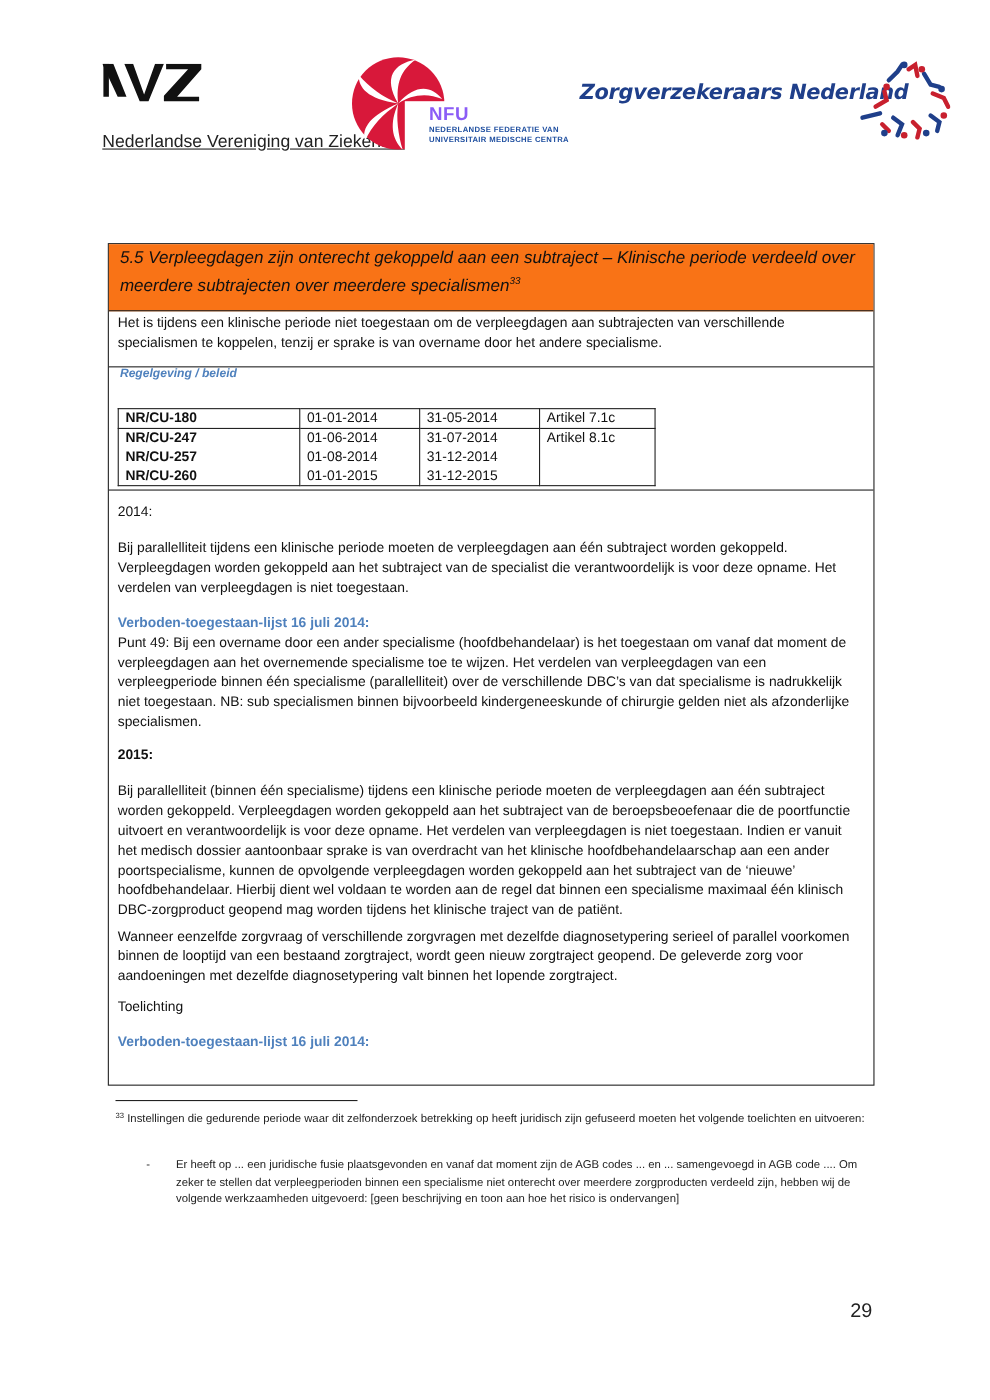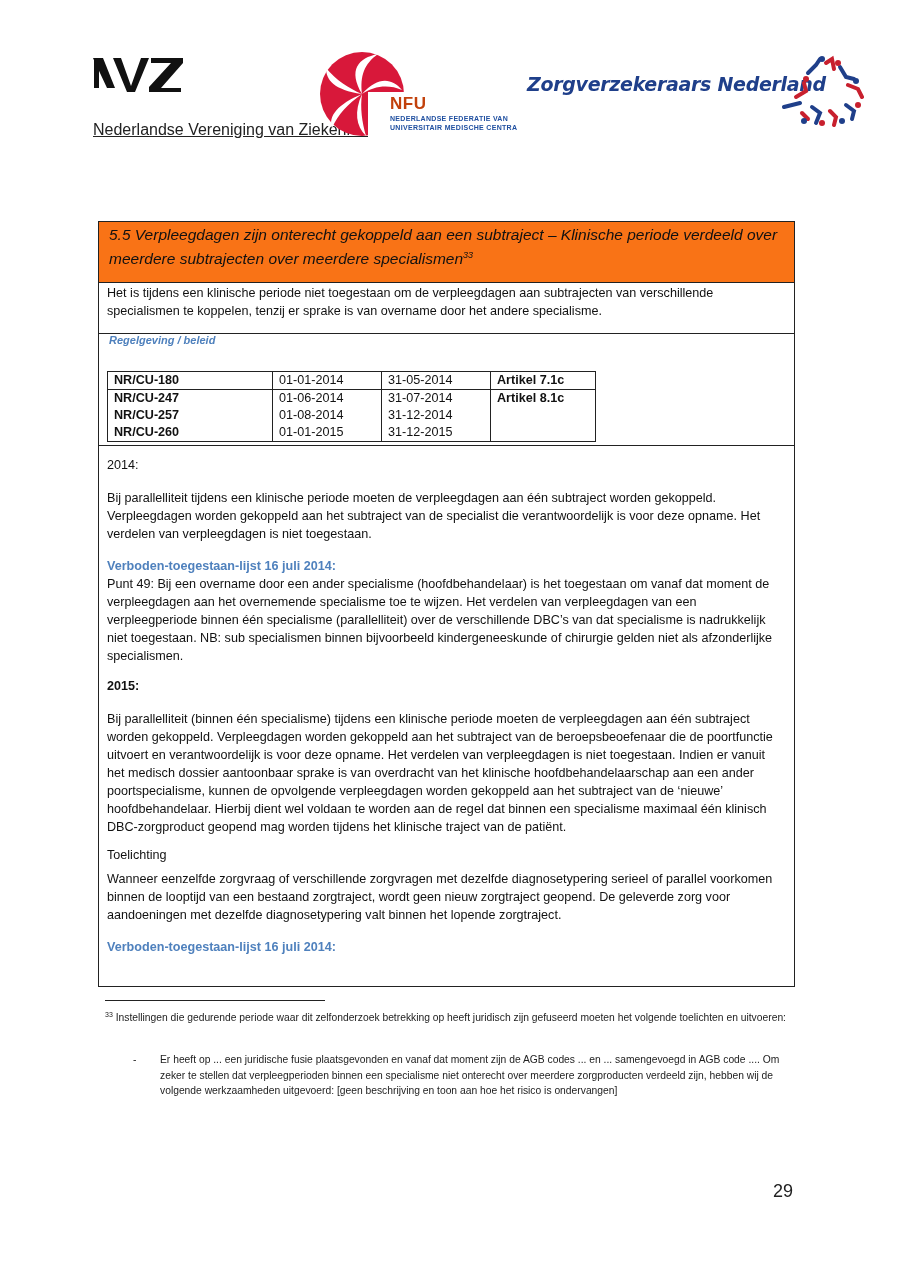--- a/index.html
+++ b/index.html
@@ -4,39 +4,39 @@
 <style>
   html, body { margin:0; padding:0; background:#ffffff; }
   body { width:900px; height:1273px; position:relative; font-family:"Liberation Sans", sans-serif; color:#111; overflow:hidden; }
   .abs { position:absolute; }
 
   
   .nvz-logo { left:93px; top:58px; width:92px; height:36px; }
   .nvz-caption { left:93px; top:121px; font-size:16px; color:#222; letter-spacing:0;text-decoration:underline; }
   .nfu-logo { left:318px; top:50px; width:200px; height:92px; }
   .nfu-swirl { left:0; top:0; width:88px; height:88px; }
-  .nfu-text { left:72px; top:44px; font-weight:bold; color:#c2410c; font-size:17px; letter-spacing:0.5px; }
+  .nfu-text { left:72px; top:44px; font-weight:bold; color:#8b5cf6; font-size:17px; letter-spacing:0.5px; }
   .nfu-sub1 { left:72px; top:65px; font-size:7px; font-weight:bold; color:#1f4fa0; letter-spacing:0.3px; white-space:nowrap; }
   .nfu-sub2 { left:72px; top:74px; font-size:7px; font-weight:bold; color:#1f4fa0; letter-spacing:0.3px; white-space:nowrap; }
   .zn-text { left:527px; top:73px; font-size:19px; color:#1f3f8a; font-style:italic; font-weight:bold; white-space:nowrap; font-family:"DejaVu Sans", sans-serif; letter-spacing:-0.3px; }
   .zn-logo { left:782px; top:55px; width:82px; height:72px; }
 
   
   .box { left:98px; top:221px; width:697px; height:766px; border:1.5px solid #222; box-sizing:border-box; }
   .title-cell { position:absolute; left:0; top:0; width:100%; height:61px; background:#f97316; border-bottom:1.5px solid #222; box-sizing:border-box; padding:2px 10px; }
   .title-text { font-size:15.5px; font-style:italic; line-height:21px; color:#111; }
   .title-text sup { font-size:9px; }
   .intro-cell { position:absolute; left:0; top:61px; width:100%; height:51px; border-bottom:1.5px solid #222; box-sizing:border-box; padding:0 8px; font-size:12.6px; line-height:18px; padding-top:1px; }
   .reg-cell { position:absolute; left:0; top:112px; width:100%; height:112px; border-bottom:1.5px solid #222; box-sizing:border-box; }
   .reg-heading { position:absolute; left:10px; top:0px; font-size:11px; font-weight:bold; font-style:italic; color:#4f81bd; }
   .reg-table { position:absolute; left:8px; top:37px; border-collapse:collapse; font-size:12.6px; }
   .reg-table td { border:1.5px solid #222; padding:0 6px; vertical-align:top; line-height:17px; }
   .reg-table td.code { font-weight:bold; width:152px; }
   .reg-table td.date { width:96px; }
-  .reg-table td.art { font-weight:bold; width:92px; }
+  .reg-table td.art { font-weight:normal; width:92px; }
   .reg-table .stack div { height:17px; }
 
   .body-cell { position:absolute; left:0; top:224px; width:100%; padding:0 8px; box-sizing:border-box; font-size:12.6px; line-height:18px; }
   .body-cell p { margin:0; }
   .sub-heading { color:#4f81bd; font-weight:bold; }
 
   
   .fn-rule { left:105px; top:1000px; width:220px; height:1px; background:#222; }
   .fn-text { left:105px; top:1007px; width:690px; font-size:10.3px; line-height:15.5px; color:#222; }
   .fn-text sup { font-size:7px; }
@@ -139,22 +139,22 @@
       </table>
   </div>
 
   <div class="body-cell">
     <p style="margin-top:10px;">2014:</p>
     <p style="margin-top:15px;">Bij parallelliteit tijdens een klinische periode moeten de verpleegdagen aan één subtraject worden gekoppeld. Verpleegdagen worden gekoppeld aan het subtraject van de specialist die verantwoordelijk is voor deze opname. Het verdelen van verpleegdagen is niet toegestaan.</p>
     <p style="margin-top:14px;" class="sub-heading">Verboden-toegestaan-lijst 16 juli 2014:</p>
     <p>Punt 49: Bij een overname door een ander specialisme (hoofdbehandelaar) is het toegestaan om vanaf dat moment de verpleegdagen aan het overnemende specialisme toe te wijzen. Het verdelen van verpleegdagen van een verpleegperiode binnen één specialisme (parallelliteit) over de verschillende DBC’s van dat specialisme is nadrukkelijk niet toegestaan. NB: sub specialismen binnen bijvoorbeeld kindergeneeskunde of chirurgie gelden niet als afzonderlijke specialismen.</p>
     <p style="margin-top:12px;font-weight:bold;">2015:</p>
     <p style="margin-top:15px;">Bij parallelliteit (binnen één specialisme) tijdens een klinische periode moeten de verpleegdagen aan één subtraject worden gekoppeld. Verpleegdagen worden gekoppeld aan het subtraject van de beroepsbeoefenaar die de poortfunctie uitvoert en verantwoordelijk is voor deze opname. Het verdelen van verpleegdagen is niet toegestaan. Indien er vanuit het medisch dossier aantoonbaar sprake is van overdracht van het klinische hoofdbehandelaarschap aan een ander poortspecialisme, kunnen de opvolgende verpleegdagen worden gekoppeld aan het subtraject van de ‘nieuwe’ hoofdbehandelaar. Hierbij dient wel voldaan te worden aan de regel dat binnen een specialisme maximaal één klinisch DBC-zorgproduct geopend mag worden tijdens het klinische traject van de patiënt.</p>
+    <p style="margin-top:6px;">Wanneer eenzelfde zorgvraag of verschillende zorgvragen met dezelfde diagnosetypering serieel of parallel voorkomen binnen de looptijd van een bestaand zorgtraject, wordt geen nieuw zorgtraject geopend. De geleverde zorg voor aandoeningen met dezelfde diagnosetypering valt binnen het lopende zorgtraject.</p>
     <p style="margin-top:10px;">Toelichting</p>
-    <p style="margin-top:6px;">Wanneer eenzelfde zorgvraag of verschillende zorgvragen met dezelfde diagnosetypering serieel of parallel voorkomen binnen de looptijd van een bestaand zorgtraject, wordt geen nieuw zorgtraject geopend. De geleverde zorg voor aandoeningen met dezelfde diagnosetypering valt binnen het lopende zorgtraject.</p>
     <p style="margin-top:14px;" class="sub-heading">Verboden-toegestaan-lijst 16 juli 2014:</p>
   </div>
 </div>
 
 <div class="abs fn-rule"></div>
 <div class="abs fn-text"><sup>33</sup><span> Instellingen die gedurende periode waar dit zelfonderzoek betrekking op heeft juridisch zijn gefuseerd moeten het volgende toelichten en uitvoeren:</span></div>
 <div class="abs fn-item">
   <span class="fn-dash">-</span>
   <span class="fn-item-text">Er heeft op ... een juridische fusie plaatsgevonden en vanaf dat moment zijn de AGB codes ... en ... samengevoegd in AGB code .... Om zeker te stellen dat verpleegperioden binnen een specialisme niet onterecht over meerdere zorgproducten verdeeld zijn, hebben wij de volgende werkzaamheden uitgevoerd: [geen beschrijving en toon aan hoe het risico is ondervangen]</span>
 </div>

